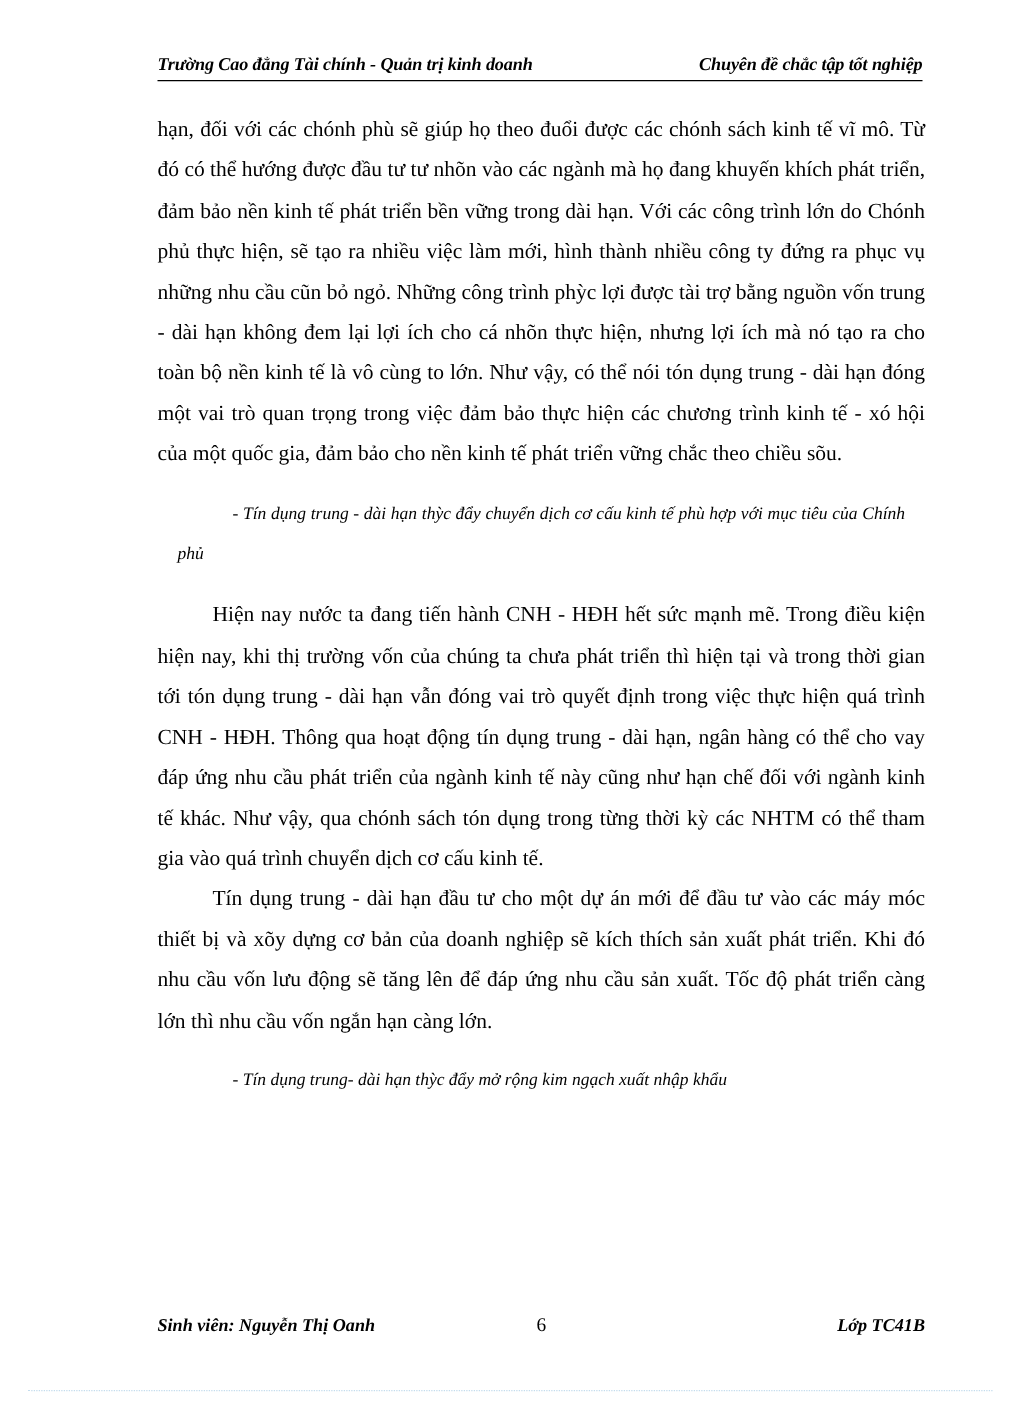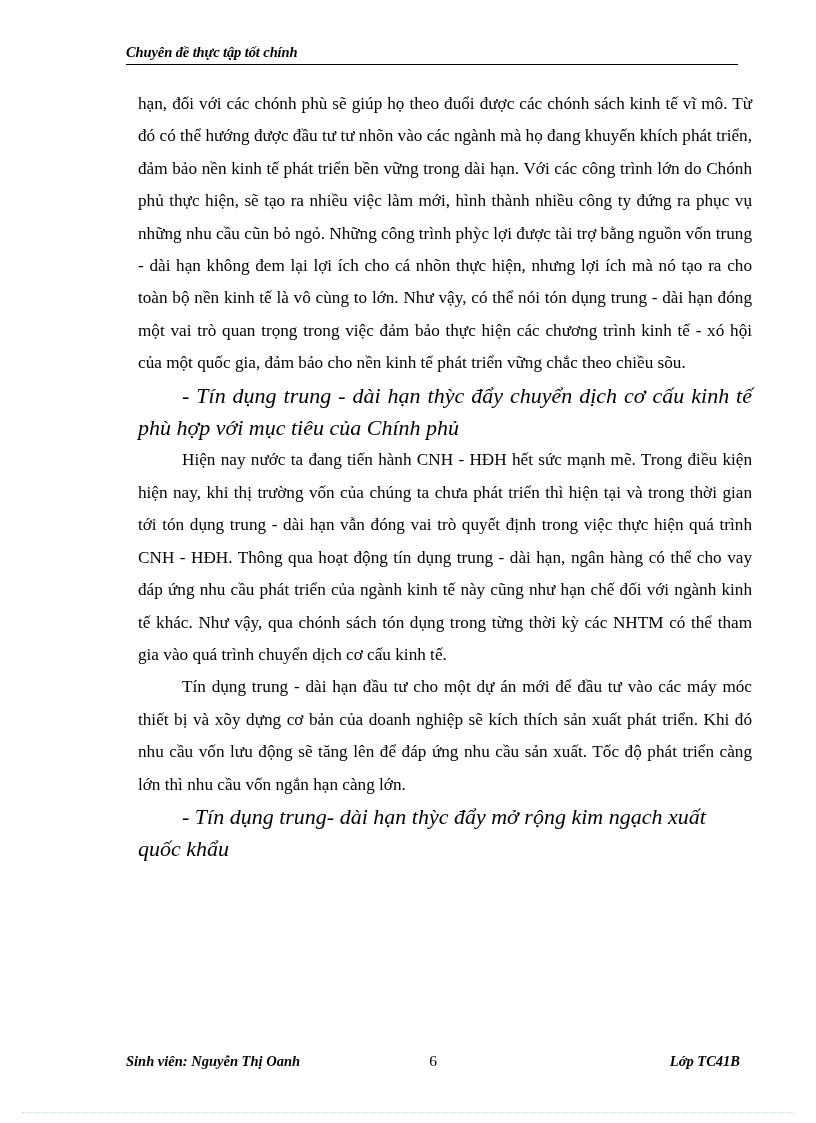--- a/index.html
+++ b/index.html
@@ -40,38 +40,38 @@
     letter-spacing: -0.1px;
     white-space: nowrap;
   }
   .hdr-left { text-align: left; }
   .hdr-right { text-align: right; }
 
   
   .body-block {
     position: absolute;
     top: 88px;
-    left: 138px;
+    left: 126px;
     width: 614px;
   }
   .para {
     margin: 0;
     font-size: 17.2px;
     line-height: 32.4px;
     text-align: justify;
     text-align-last: left;
     text-justify: inter-word;
     hyphens: none;
   }
   .para.indent { text-indent: 44px; }
 
   .subhead {
-    margin: 0;
+    margin: 16px;
     font-style: italic;
-    font-size: 22px;
+    font-size: 14px;
     line-height: 32.4px;
     text-align: justify;
     text-align-last: left;
   }
   .subhead.indent { text-indent: 44px; }
   .subhead.nojust { text-align: left; }
 
   
   .page-footer {
     position: absolute;
@@ -107,35 +107,36 @@
     border-top: 1px dotted #b9d6ea;
     opacity: 0.85;
   }
 </style>
 </head>
 <body>
 
 <div class="page">
 
   <div class="page-header">
-    <div class="hdr-text hdr-right">Chuyên đề thực tập tốt chính</div>
+    <div class="hdr-text hdr-left">Trường Cao đẳng Tài chính - Quản trị kinh doanh</div>
+    <div class="hdr-text hdr-right">Chuyên đề chắc tập tốt nghiệp</div>
   </div>
 
   <div class="body-block">
 
     <p class="para">hạn, đối với các chónh phù sẽ giúp họ theo đuổi được các chónh sách kinh tế vĩ mô. Từ đó có thể hướng được đầu tư tư nhõn vào các ngành mà họ đang khuyến khích phát triển, đảm bảo nền kinh tế phát triển bền vững trong dài hạn. Với các công trình lớn do Chónh phủ thực hiện, sẽ tạo ra nhiều việc làm mới, hình thành nhiều công ty đứng ra phục vụ những nhu cầu cũn bỏ ngỏ. Những công trình phỳc lợi được tài trợ bằng nguồn vốn trung - dài hạn không đem lại lợi ích cho cá nhõn thực hiện, nhưng lợi ích mà nó tạo ra cho toàn bộ nền kinh tế là vô cùng to lớn. Như vậy, có thể nói tón dụng trung - dài hạn đóng một vai trò quan trọng trong việc đảm bảo thực hiện các chương trình kinh tế - xó hội của một quốc gia, đảm bảo cho nền kinh tế phát triển vững chắc theo chiều sõu.</p>
 
     <p class="subhead indent">- Tín dụng trung - dài hạn thỳc đẩy chuyển dịch cơ cấu kinh tế phù hợp với mục tiêu của Chính phủ</p>
 
     <p class="para indent">Hiện nay nước ta đang tiến hành CNH - HĐH hết sức mạnh mẽ. Trong điều kiện hiện nay, khi thị trường vốn của chúng ta chưa phát triển thì hiện tại và trong thời gian tới tón dụng trung - dài hạn vẫn đóng vai trò quyết định trong việc thực hiện quá trình CNH - HĐH. Thông qua hoạt động tín dụng trung - dài hạn, ngân hàng có thể cho vay đáp ứng nhu cầu phát triển của ngành kinh tế này cũng như hạn chế đối với ngành kinh tế khác. Như vậy, qua chónh sách tón dụng trong từng thời kỳ các NHTM có thể tham gia vào quá trình chuyển dịch cơ cấu kinh tế.</p>
 
 
     <p class="para indent">Tín dụng trung - dài hạn đầu tư cho một dự án mới để đầu tư vào các máy móc thiết bị và xõy dựng cơ bản của doanh nghiệp sẽ kích thích sản xuất phát triển. Khi đó nhu cầu vốn lưu động sẽ tăng lên để đáp ứng nhu cầu sản xuất. Tốc độ phát triển càng lớn thì nhu cầu vốn ngắn hạn càng lớn.</p>
 
-    <p class="subhead indent nojust">- Tín dụng trung- dài hạn thỳc đẩy mở rộng kim ngạch xuất quốc khẩu</p>
+    <p class="subhead indent nojust">- Tín dụng trung- dài hạn thỳc đẩy mở rộng kim ngạch xuất nhập khẩu</p>
 
 
   </div>
 
   <div class="page-footer">
     <div class="ftr-text">Sinh viên: Nguyễn Thị Oanh</div>
     <div class="ftr-text page-num">6</div>
     <div class="ftr-text">Lớp TC41B</div>
   </div>
 

